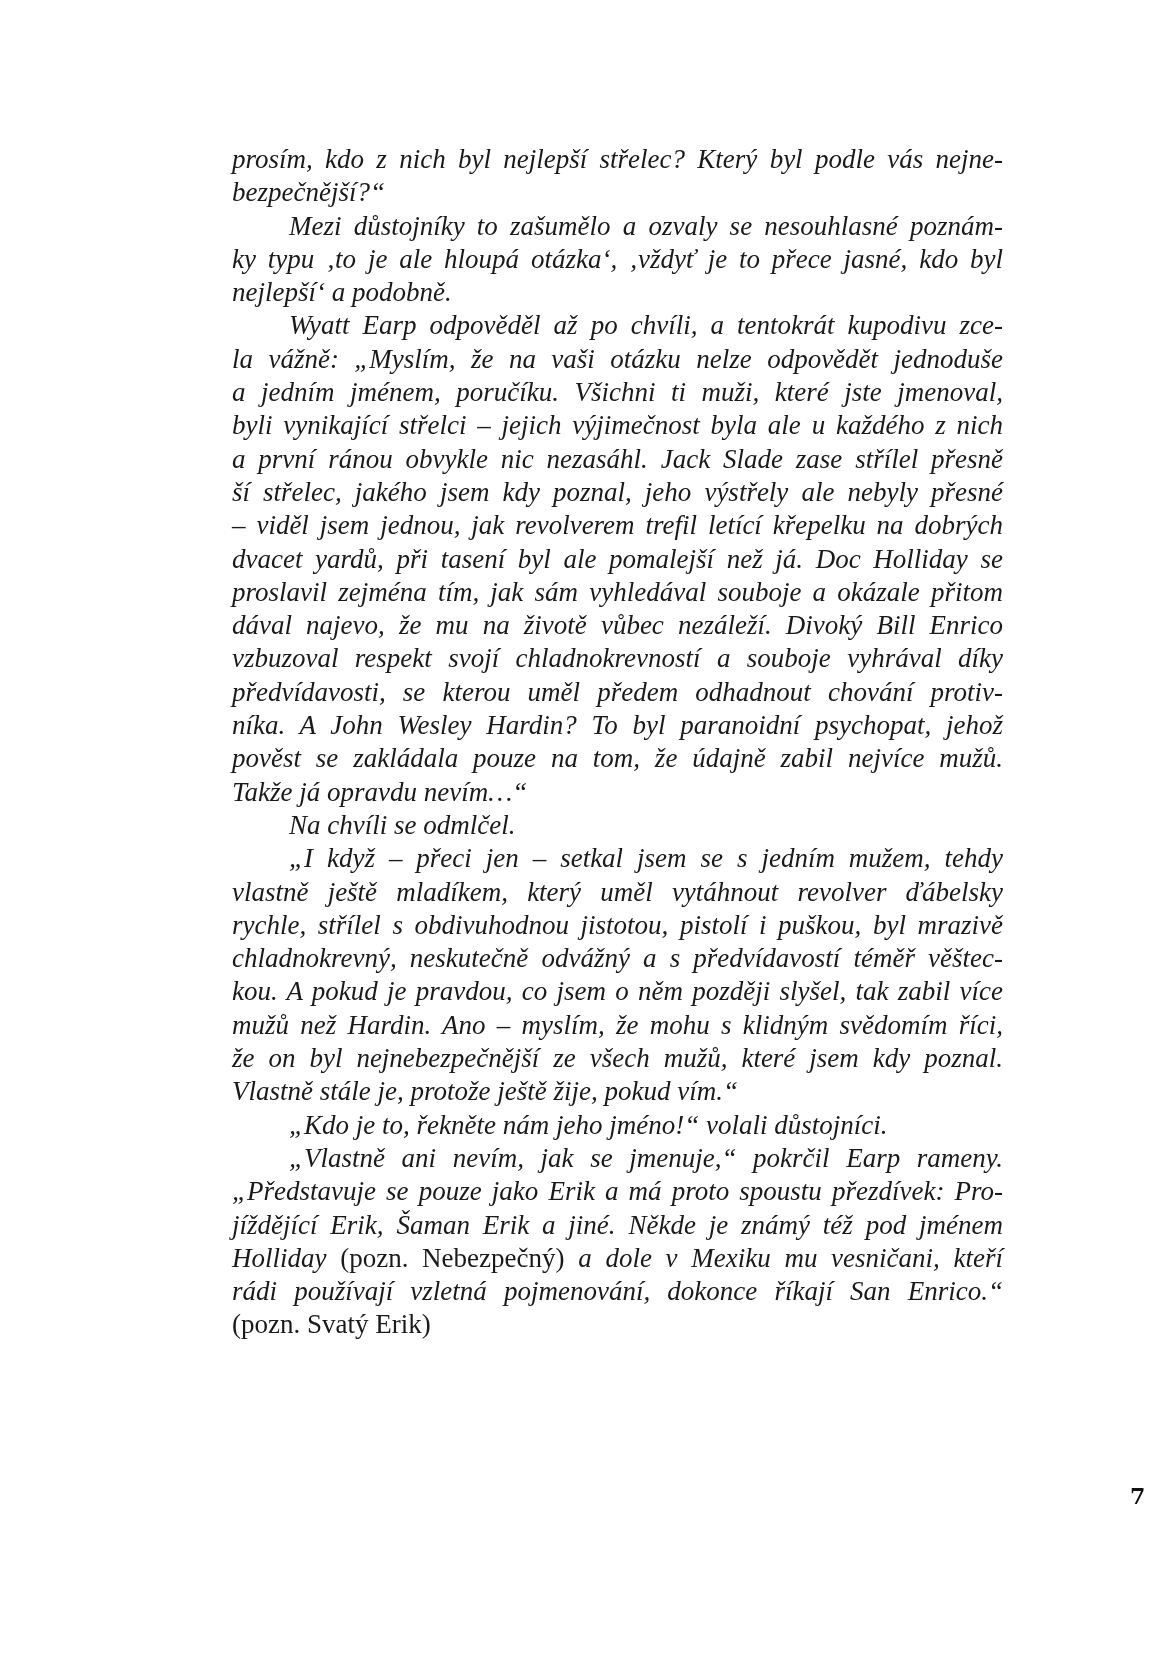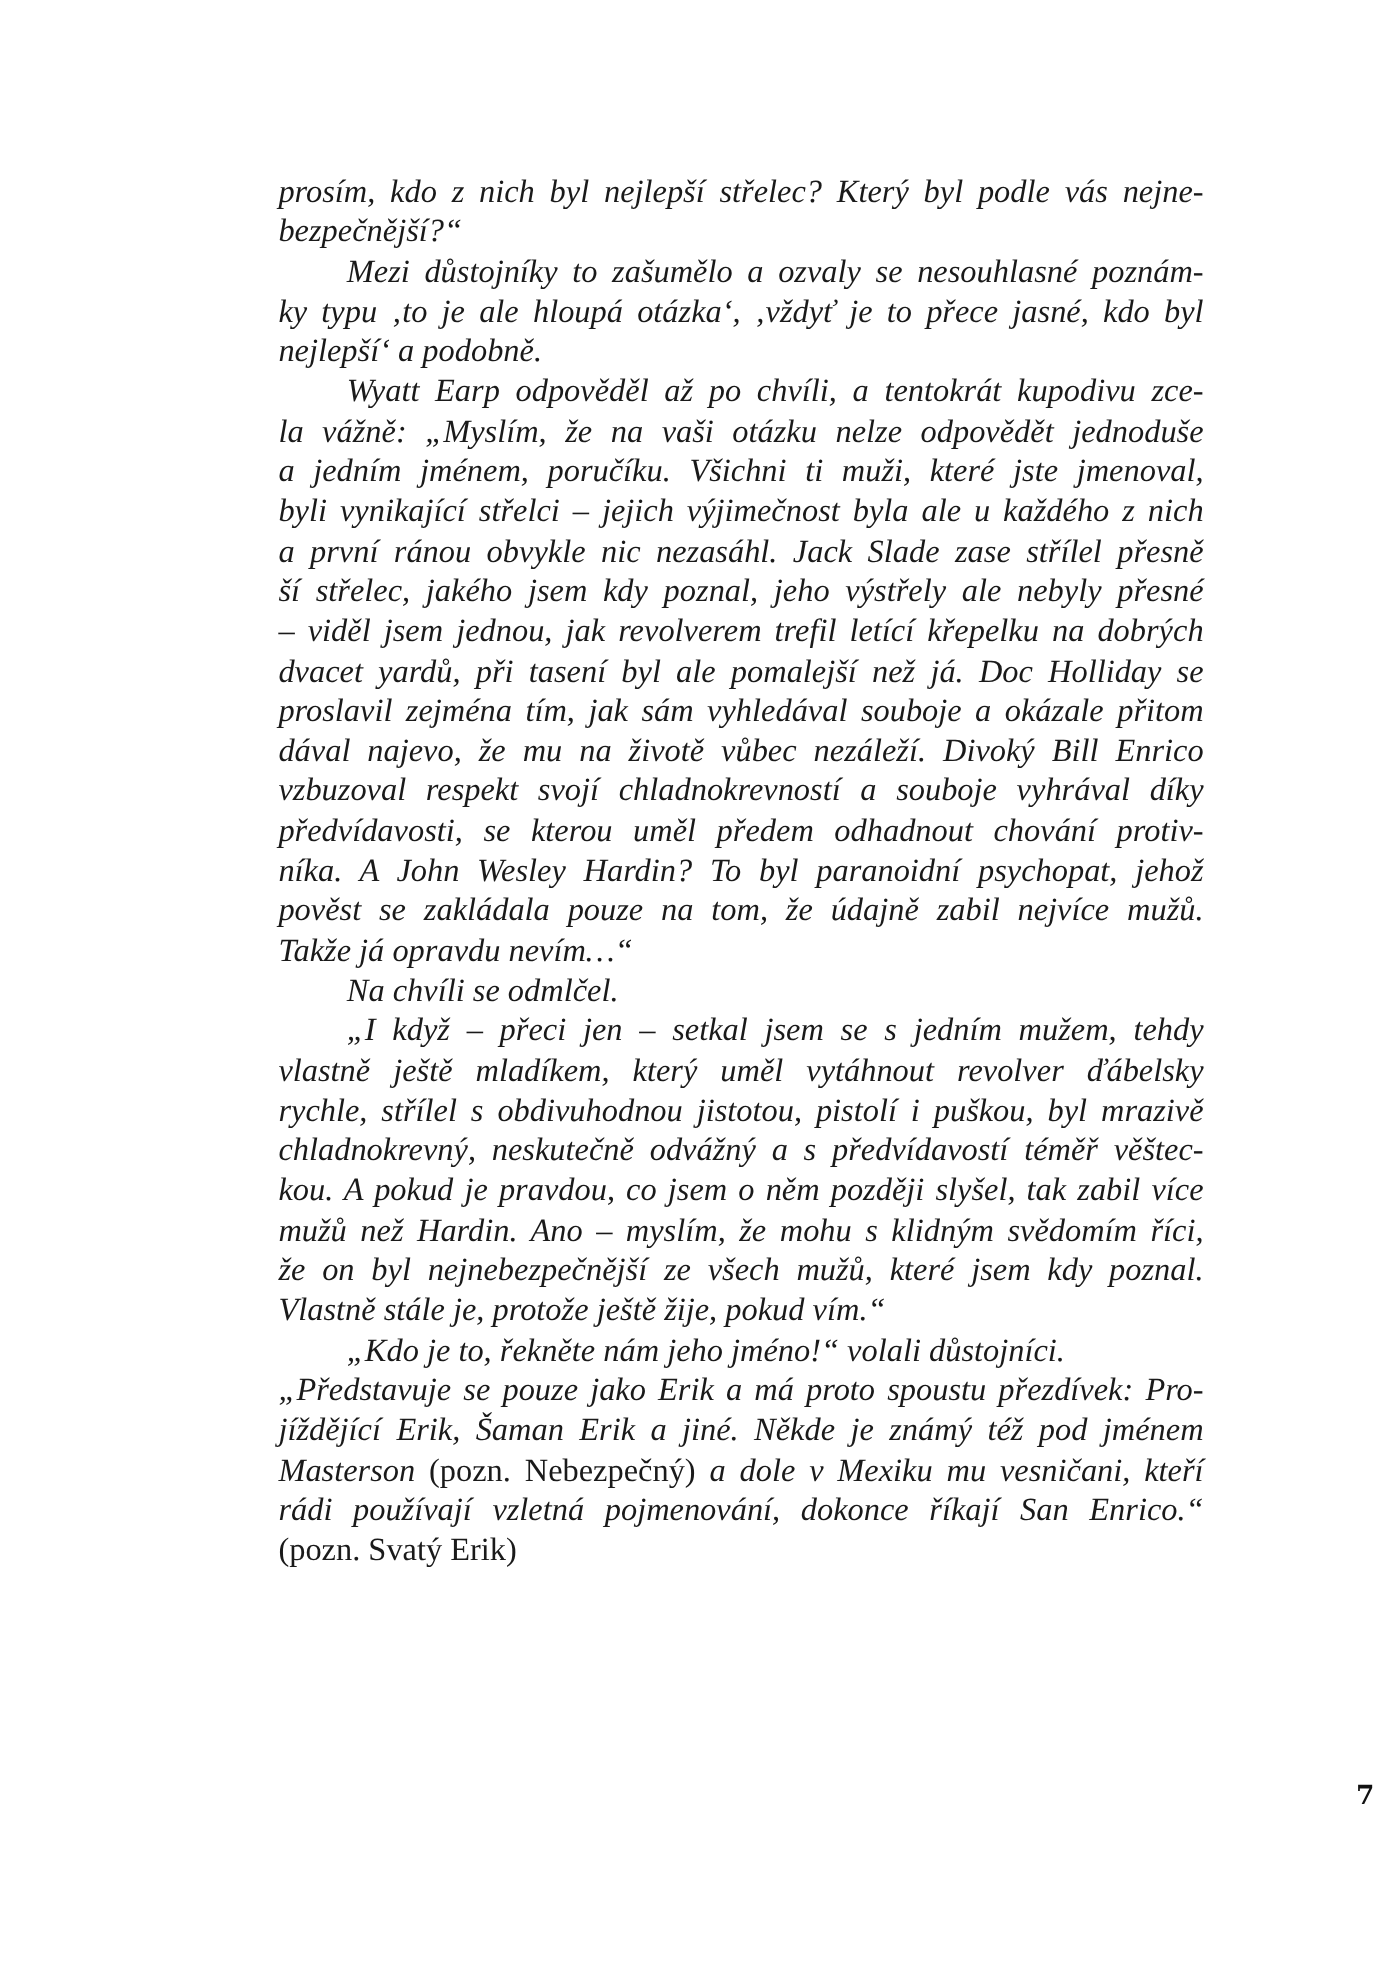--- a/index.html
+++ b/index.html
@@ -43,20 +43,21 @@
       <div class="line indent"><span class="it">Na chvíli se odmlčel.</span></div>
       <div class="line j indent"><span class="it">„I když – přeci jen – setkal jsem se s jedním mužem, tehdy</span></div>
       <div class="line j"><span class="it">vlastně ještě mladíkem, který uměl vytáhnout revolver ďábelsky</span></div>
       <div class="line j"><span class="it">rychle, střílel s obdivuhodnou jistotou, pistolí i puškou, byl mrazivě</span></div>
       <div class="line j"><span class="it">chladnokrevný, neskutečně odvážný a s předvídavostí téměř věštec-</span></div>
       <div class="line j"><span class="it">kou. A pokud je pravdou, co jsem o něm později slyšel, tak zabil více</span></div>
       <div class="line j"><span class="it">mužů než Hardin. Ano – myslím, že mohu s klidným svědomím říci,</span></div>
       <div class="line j"><span class="it">že on byl nejnebezpečnější ze všech mužů, které jsem kdy poznal.</span></div>
       <div class="line"><span class="it">Vlastně stále je, protože ještě žije, pokud vím.“</span></div>
       <div class="line indent"><span class="it">„Kdo je to, řekněte nám jeho jméno!“ volali důstojníci.</span></div>
+      <div class="line j indent"><span class="it">„Vlastně ani nevím, jak se jmenuje,“ pokrčil Earp rameny.</span></div>
       <div class="line j"><span class="it">„Představuje se pouze jako Erik a má proto spoustu přezdívek: Pro-</span></div>
       <div class="line j"><span class="it">jíždějící Erik, Šaman Erik a jiné. Někde je známý též pod jménem</span></div>
-      <div class="line j"><span class="it">Masterson </span><span class="rm">(pozn. Nebezpečný)</span><span class="it"> a dole v Mexiku mu vesničani, kteří</span></div>
+      <div class="line j"><span class="it">Holliday </span><span class="rm">(pozn. Nebezpečný)</span><span class="it"> a dole v Mexiku mu vesničani, kteří</span></div>
       <div class="line j"><span class="it">rádi používají vzletná pojmenování, dokonce říkají San Enrico.“</span></div>
       <div class="line"><span class="rm">(pozn. Svatý Erik)</span></div>
     </div>
   <div class="page-number">7</div>
 </div>
 
 </body></html>

